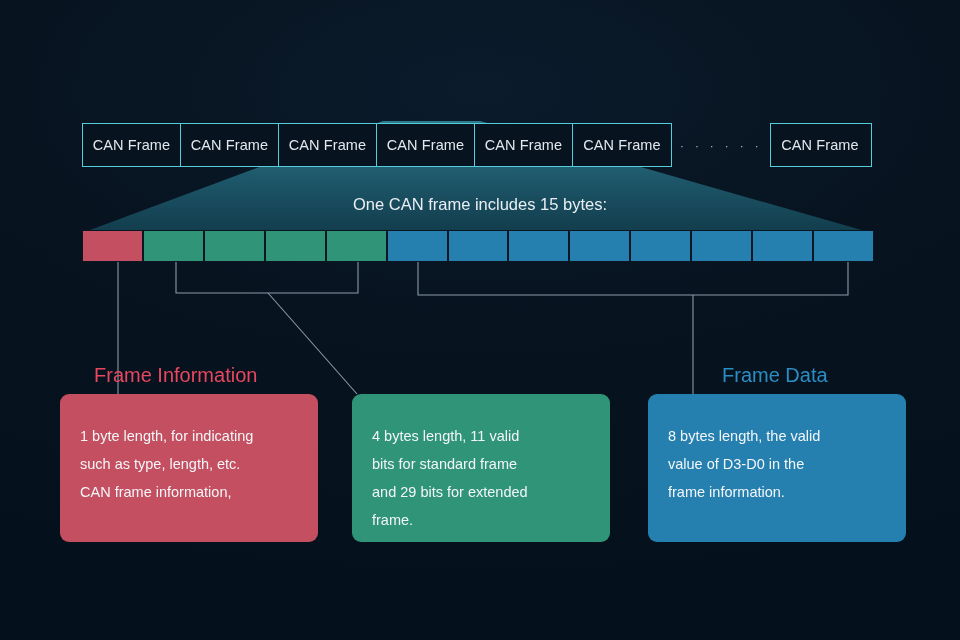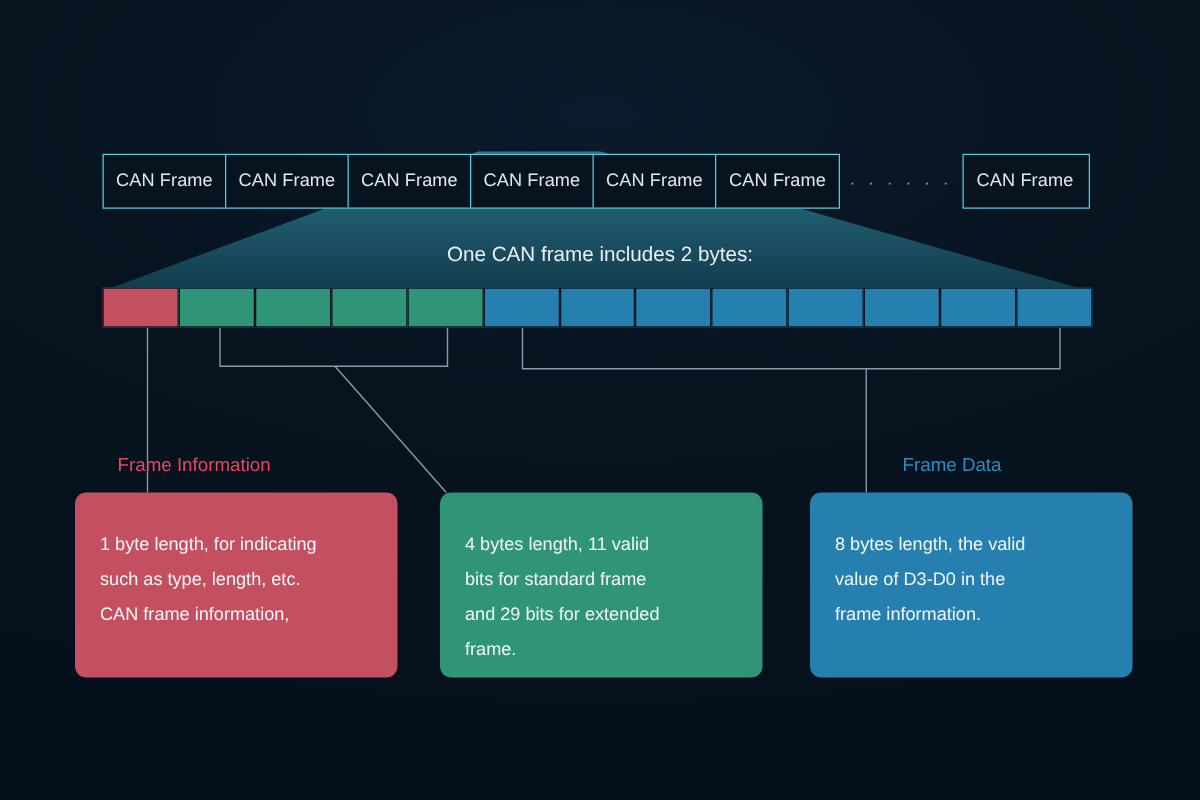--- a/index.html
+++ b/index.html
@@ -106,21 +106,21 @@
     top: 0;
     width: 960px;
     height: 640px;
     z-index: 2;
     pointer-events: none;
   }
 
   
   .section-title {
     position: absolute;
-    font-size: 15px;
+    font-size: 20px;
     z-index: 6;
     white-space: nowrap;
   }
   #title-frame-information { left: 94px; top: 364px; color: #e8475f; }
   #title-frame-id          { left: 436px; top: 368px; color: #2f9c80; margin-top: 44px; }
   #title-frame-data        { left: 722px; top: 364px; color: #2a8ec4; }
 
   
   .card {
     position: absolute;
@@ -163,21 +163,21 @@
       <div class="frame-cell">CAN Frame</div>
       <div class="frame-cell">CAN Frame</div>
       <div class="frame-cell">CAN Frame</div>
     </div>
     <div id="ellipsis-gap">· · · · · ·</div>
     <div class="frame-group single">
       <div class="frame-cell">CAN Frame</div>
     </div>
   </div>
 
-  <div id="caption">One CAN frame includes 2 bytes:</div>
+  <div id="caption">One CAN frame includes 15 bytes:</div>
 
   <div id="byte-strip">
     <div class="byte-cell" style="background:#c44f60"></div>
     <div class="byte-cell" style="background:#309478"></div>
     <div class="byte-cell" style="background:#309478"></div>
     <div class="byte-cell" style="background:#309478"></div>
     <div class="byte-cell" style="background:#309478"></div>
     <div class="byte-cell" style="background:#2580b0"></div>
     <div class="byte-cell" style="background:#2580b0"></div>
     <div class="byte-cell" style="background:#2580b0"></div>

